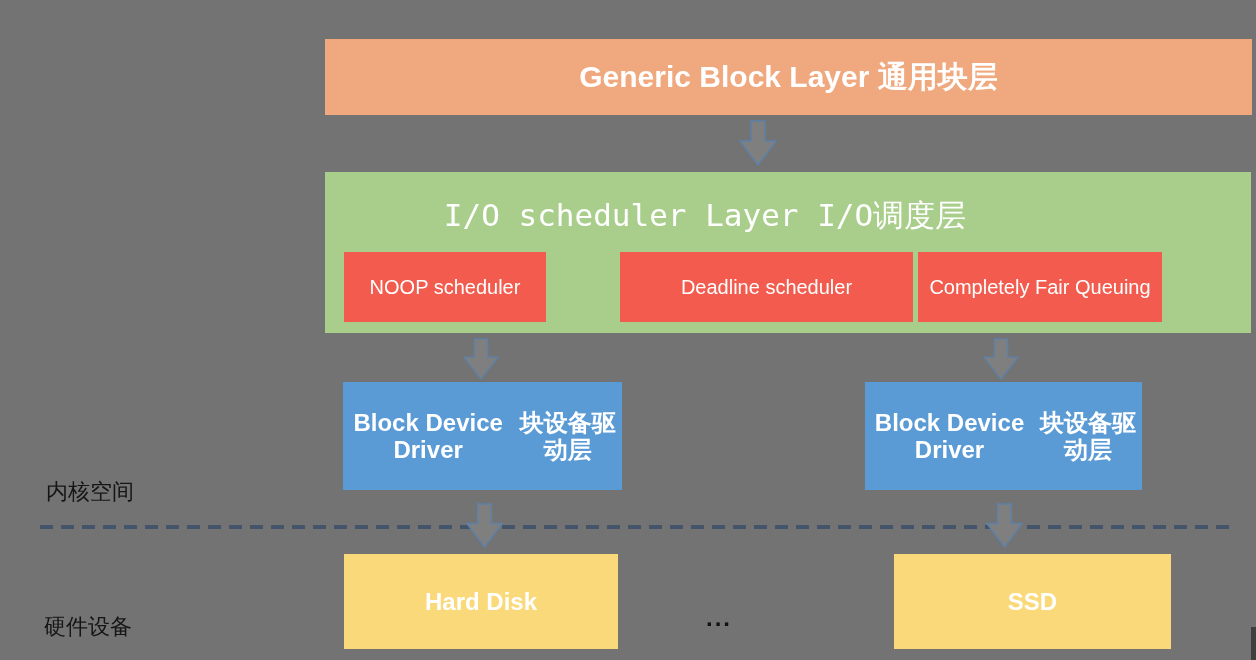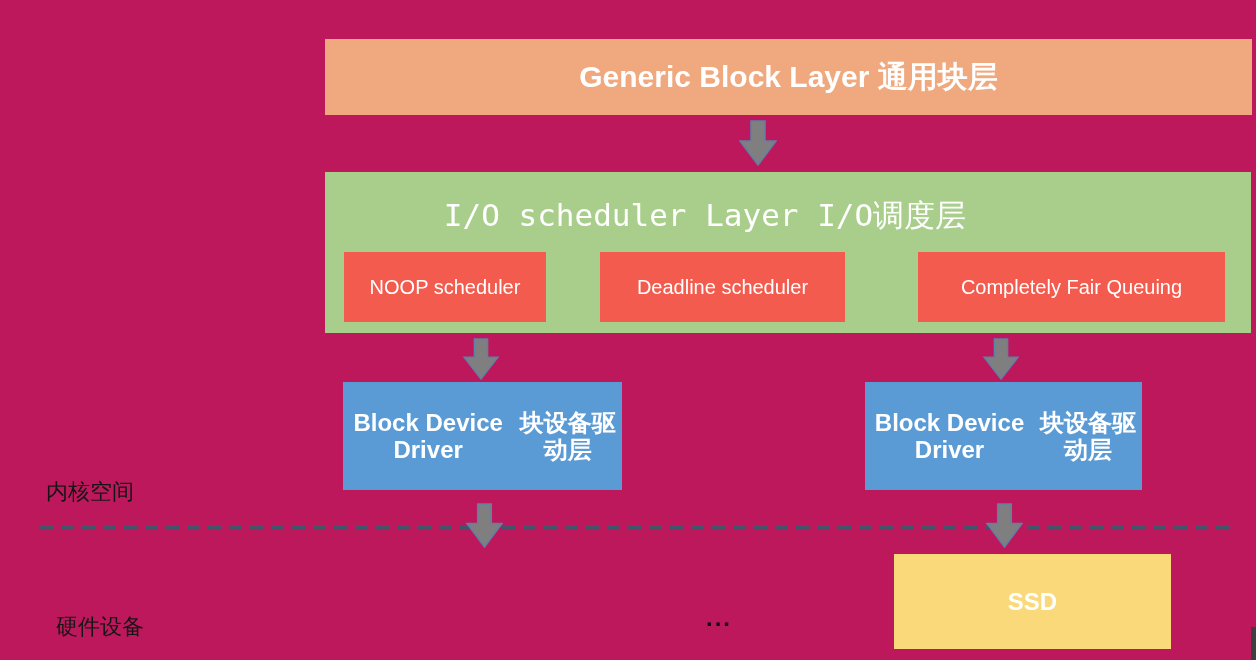--- a/index.html
+++ b/index.html
@@ -1,42 +1,42 @@
 <!DOCTYPE html>
 <html><head>
 <meta charset="utf-8">
 <style>
   html,body{margin:0;padding:0;background:#ffffff;}
   .canvas{
-    position:relative;width:1256px;height:660px;background:#be185d;overflow:hidden;
+    position:relative;width:1256px;height:660px;background:#737373;overflow:hidden;
     font-family:"Liberation Sans","DejaVu Sans",sans-serif;
   }
   .abs{position:absolute;box-sizing:border-box;}
   .box{display:flex;align-items:center;justify-content:center;color:#ffffff;text-align:center;}
   .orange-box{left:325px;top:39px;width:927px;height:76px;background:#F0A87E;
     font-size:30px;font-weight:700;}
   .green-box{left:325px;top:172px;width:926px;height:161px;background:#A9CE8C;}
   .green-title{left:325px;top:193px;width:760px;height:46px;color:#ffffff;
     font-family:"DejaVu Sans Mono","Liberation Mono",monospace;font-size:31px;
     display:flex;align-items:center;justify-content:center;white-space:nowrap;}
   .red-box{top:252px;height:70px;background:#F25B4D;font-size:20px;font-weight:400;}
   .red-1{left:344px;width:202px;}
-  .red-2{left:600px;width:245px;}
-  .red-3{left:918px;width:307px;}
+  .red-2{left:620px;width:293px;}
+  .red-3{left:918px;width:244px;}
   .blue-box{top:382px;height:108px;background:#5B9BD5;flex-direction:row;
     font-weight:700;font-size:24px;line-height:27px;}
   .blue-1{left:343px;width:279px;}
   .blue-2{left:865px;width:277px;}
   .yellow-box{top:554px;height:95px;background:#FAD97A;font-size:24px;font-weight:700;}
   .yellow-1{left:344px;width:274px;}
   .yellow-2{left:894px;width:277px;}
   .region-label{color:#151515;font-family:Liberation Sans, sans-serif;
     font-size:22px;white-space:nowrap;}
   .kernel-label{left:46px;top:477px;}
-  .hardware-label{left:56px;top:612px;}
+  .hardware-label{left:44px;top:612px;}
   .ellipsis{left:706px;top:604px;color:#111111;font-size:24px;font-weight:700;
     letter-spacing:2px;}
   .arrow{position:absolute;}
   .divider-svg{left:0;top:523px;}
   .edge-bar{left:1251px;top:627px;width:5px;height:33px;background:#3F3F3F;}
 </style>
 </head>
 <body>
 
 <div class="canvas">
@@ -84,20 +84,23 @@
     <line x1="40" y1="4" x2="1232" y2="4" stroke="#44546A" stroke-width="4" stroke-dasharray="13 8"></line>
   </svg>
 
   <svg class="arrow" style="left:466px;top:503px;" width="37" height="45" viewBox="0 0 38 46" preserveAspectRatio="none">
     <path d="M12 1 H26 V21 H37 L19 45 L1 21 H12 Z" fill="#7F7F7F" stroke="#5E81A8" stroke-width="1.5"></path>
   </svg>
   <svg class="arrow" style="left:986px;top:503px;" width="37" height="45" viewBox="0 0 38 46" preserveAspectRatio="none">
     <path d="M12 1 H26 V21 H37 L19 45 L1 21 H12 Z" fill="#7F7F7F" stroke="#5E81A8" stroke-width="1.5"></path>
   </svg>
 
+  <div class="abs box yellow-box yellow-1">
+    <span>Hard Disk</span>
+  </div>
   <div class="abs ellipsis">...</div>
   <div class="abs box yellow-box yellow-2">
     <span>SSD</span>
   </div>
 
   <div class="abs region-label hardware-label">硬件设备</div>
 
   <div class="abs edge-bar"></div>
 
 </div>

